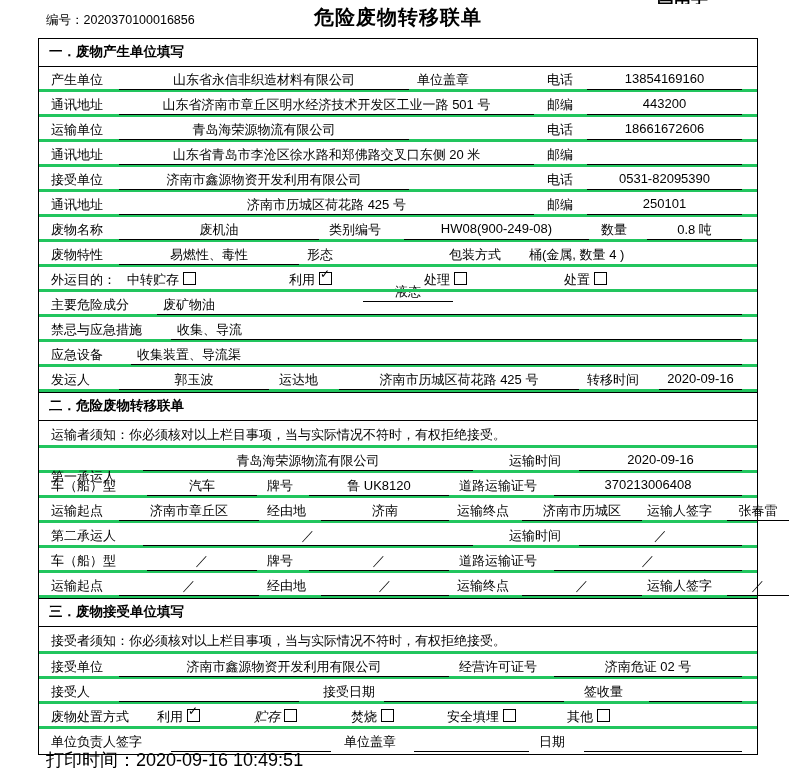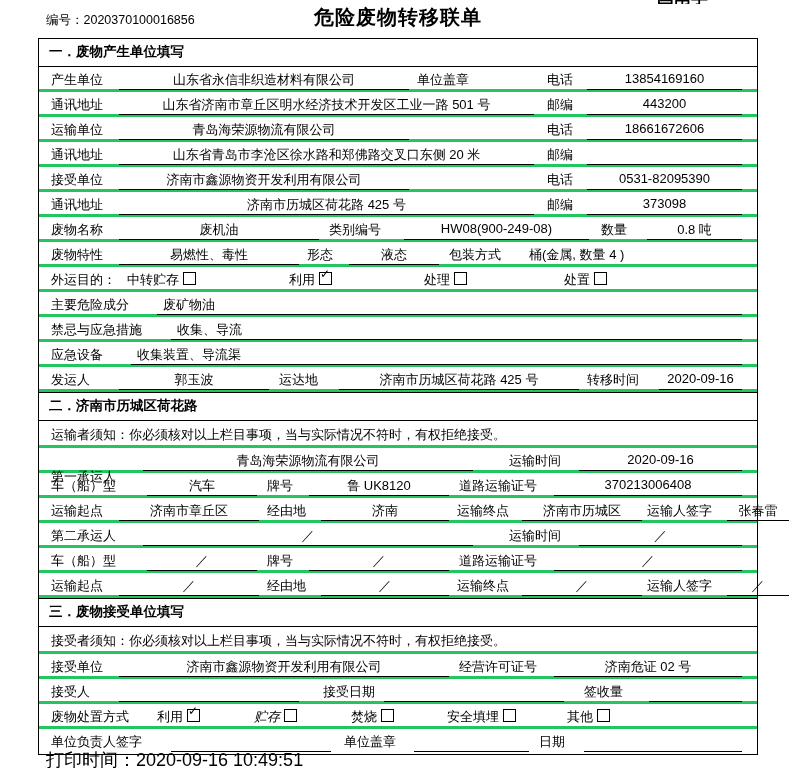--- a/index.html
+++ b/index.html
@@ -178,37 +178,37 @@
       <span class="lbl" style="left:12px;">接受单位</span>
       <span class="val" style="left:80px;width:290px;">济南市鑫源物资开发利用有限公司</span>
       <span class="lbl" style="left:508px;">电话</span>
       <span class="val" style="left:548px;width:155px;">0531-82095390</span>
     </div>
 
     <div class="row">
       <span class="lbl" style="left:12px;">通讯地址</span>
       <span class="val" style="left:80px;width:415px;">济南市历城区荷花路 425 号</span>
       <span class="lbl" style="left:508px;">邮编</span>
-      <span class="val" style="left:548px;width:155px;">373098</span>
+      <span class="val" style="left:548px;width:155px;">250101</span>
     </div>
 
     <div class="row">
       <span class="lbl" style="left:12px;">废物名称</span>
       <span class="val" style="left:80px;width:200px;">废机油</span>
       <span class="lbl" style="left:290px;">类别编号</span>
       <span class="val" style="left:365px;width:185px;">HW08(900-249-08)</span>
       <span class="lbl" style="left:562px;">数量</span>
       <span class="val" style="left:608px;width:95px;">0.8 吨</span>
     </div>
 
     <div class="row">
       <span class="lbl" style="left:12px;">废物特性</span>
       <span class="val" style="left:80px;width:180px;">易燃性、毒性</span>
       <span class="lbl" style="left:268px;">形态</span>
-      <span class="val" style="left:310px;width:90px;">液态</span>
+      <span class="val" style="left:324px;width:90px;margin-top:37px;">液态</span>
       <span class="lbl" style="left:410px;">包装方式</span>
       <span class="val noline" style="left:490px;width:215px;text-align:left;">桶(金属, 数量  4  )</span>
     </div>
 
     <div class="row">
       <span class="lbl" style="left:12px;">外运目的：</span>
       <span class="lbl" style="left:88px;"><span>中转贮存</span><span class="chk"></span></span>
       <span class="lbl" style="left:250px;"><span>利用</span><span class="chk checked"></span></span>
       <span class="lbl" style="left:385px;"><span>处理</span><span class="chk"></span></span>
       <span class="lbl" style="left:525px;"><span>处置</span><span class="chk"></span></span>
@@ -231,21 +231,21 @@
 
     <div class="row">
       <span class="lbl" style="left:12px;">发运人</span>
       <span class="val" style="left:80px;width:150px;">郭玉波</span>
       <span class="lbl" style="left:240px;">运达地</span>
       <span class="val" style="left:300px;width:240px;">济南市历城区荷花路 425 号</span>
       <span class="lbl" style="left:548px;">转移时间</span>
       <span class="val" style="left:620px;width:83px;">2020-09-16</span>
     </div>
 
-    <div class="sec-head" style="border-top:1px solid #000;">二．济南市历城区荷花路</div>
+    <div class="sec-head" style="border-top:1px solid #000;">二．危险废物转移联单</div>
 
     <div class="row tall">
       <span class="notice">运输者须知：你必须核对以上栏目事项，当与实际情况不符时，有权拒绝接受。</span>
     </div>
 
     <div class="row">
       <span class="lbl" style="left:12px;margin-top:16px;">第一承运人</span>
       <span class="val" style="left:104px;width:330px;">青岛海荣源物流有限公司</span>
       <span class="lbl" style="left:470px;">运输时间</span>
       <span class="val" style="left:540px;width:163px;">2020-09-16</span>

